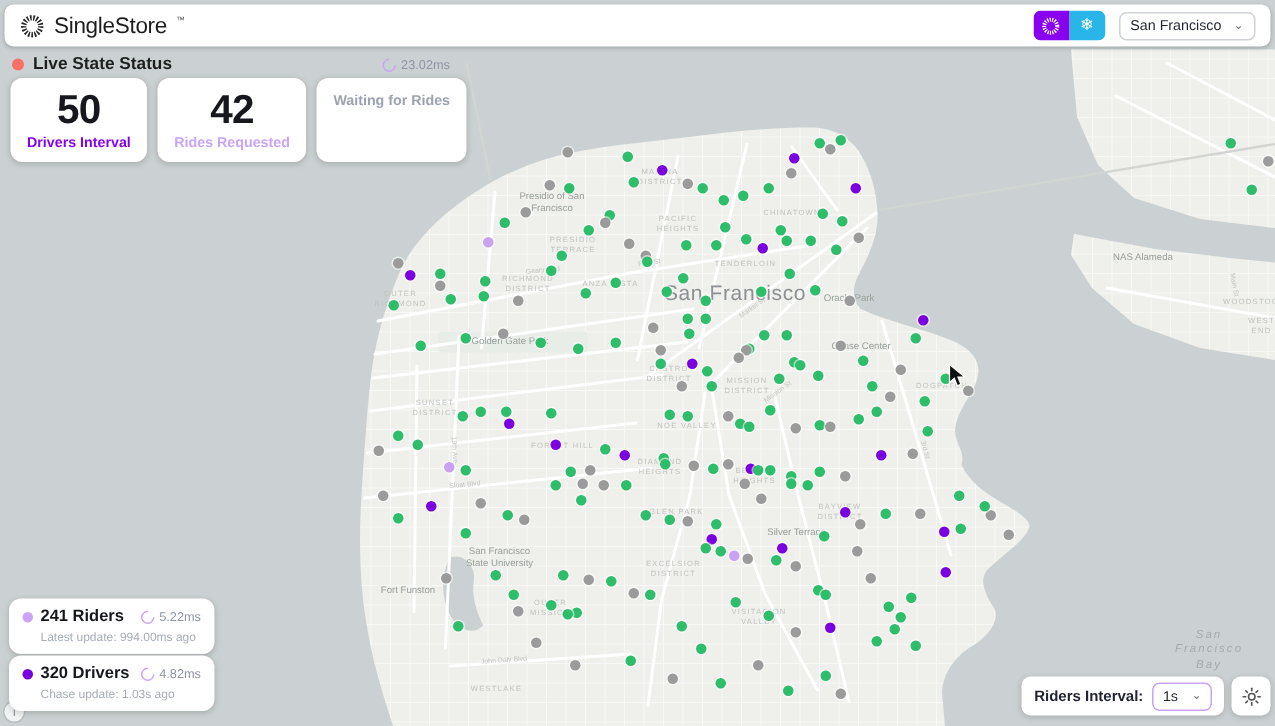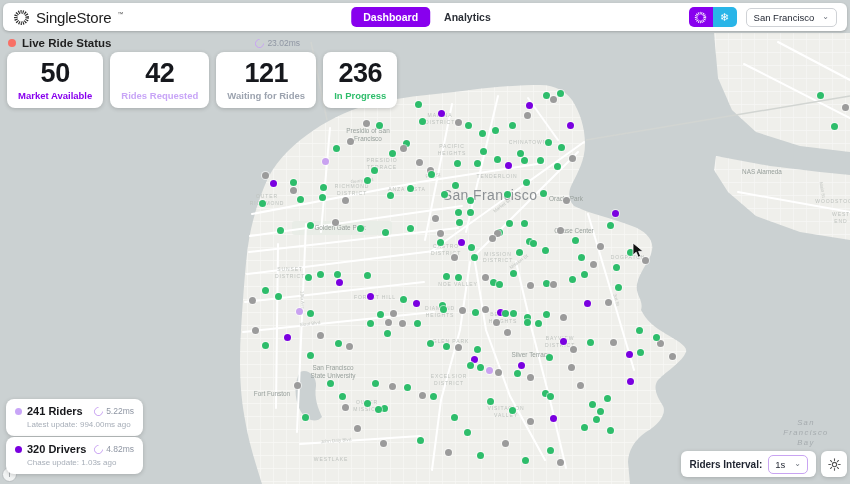--- a/index.html
+++ b/index.html
@@ -423,67 +423,58 @@
 </svg>
 
 <div id="hdr">
   <div class="brand">
     <svg width="17" height="17" viewBox="0 0 24 24">
       <circle cx="12" cy="12" r="8" fill="none" stroke="#262626" stroke-width="5" stroke-dasharray="1.5,1.45"></circle>
     </svg>
     <span class="brand-name">SingleStore</span>
     <span class="brand-tm">™</span>
   </div>
-  <div id="tabs">
-    <div class="tab active">Dashboard</div>
-    <div class="tab plain">Analytics</div>
-  </div>
   <div class="hdr-right">
     <div class="toggle-group">
       <div class="theme-toggle" style="background: rgb(136, 0, 238);">
         <svg width="13" height="13" viewBox="0 0 24 24">
           <circle cx="12" cy="12" r="8" fill="none" stroke="#ffffff" stroke-width="5" stroke-dasharray="1.5,1.45"></circle>
         </svg>
       </div>
       <div class="theme-toggle" style="background: rgb(41, 181, 232);">
         <span class="flake">❄</span>
       </div>
     </div>
     <div class="selectbox">
       <span class="val">San Francisco</span>
       <span class="chev">⌄</span>
     </div>
   </div>
 </div>
 
 <div id="status-row">
   <span class="live-dot"></span>
-  <span id="status-title">Live Ride Status</span>
+  <span id="status-title">Live State Status</span>
   <span class="lat-chip">
     <span class="ring"></span>
     <span class="lat-txt">23.02ms</span>
   </span>
 </div>
 
 <div id="stats">
   <div class="stat-card">
     <div class="stat-value">50</div>
-    <div class="stat-label" style="color: rgb(136, 0, 238);">Market Available</div>
+    <div class="stat-label" style="color: rgb(136, 0, 238);">Drivers Interval</div>
   </div>
   <div class="stat-card">
     <div class="stat-value">42</div>
     <div class="stat-label" style="color: rgb(200, 165, 247);">Rides Requested</div>
   </div>
   <div class="stat-card">
-    <div class="stat-value">121</div>
     <div class="stat-label" style="color: rgb(156, 163, 175);">Waiting for Rides</div>
-  </div>
-  <div class="stat-card">
-    <div class="stat-value">236</div>
-    <div class="stat-label" style="color: rgb(46, 189, 107);">In Progress</div>
   </div>
 </div>
 
 <div class="entity-card" id="entity-riders">
   <div class="entity-top">
     <span class="entity-dot" style="background: rgb(200, 165, 247);"></span>
     <span class="entity-title">241 Riders</span>
     <span class="lat-chip">
       <span class="ring"></span>
       <span class="lat-txt">5.22ms</span>

